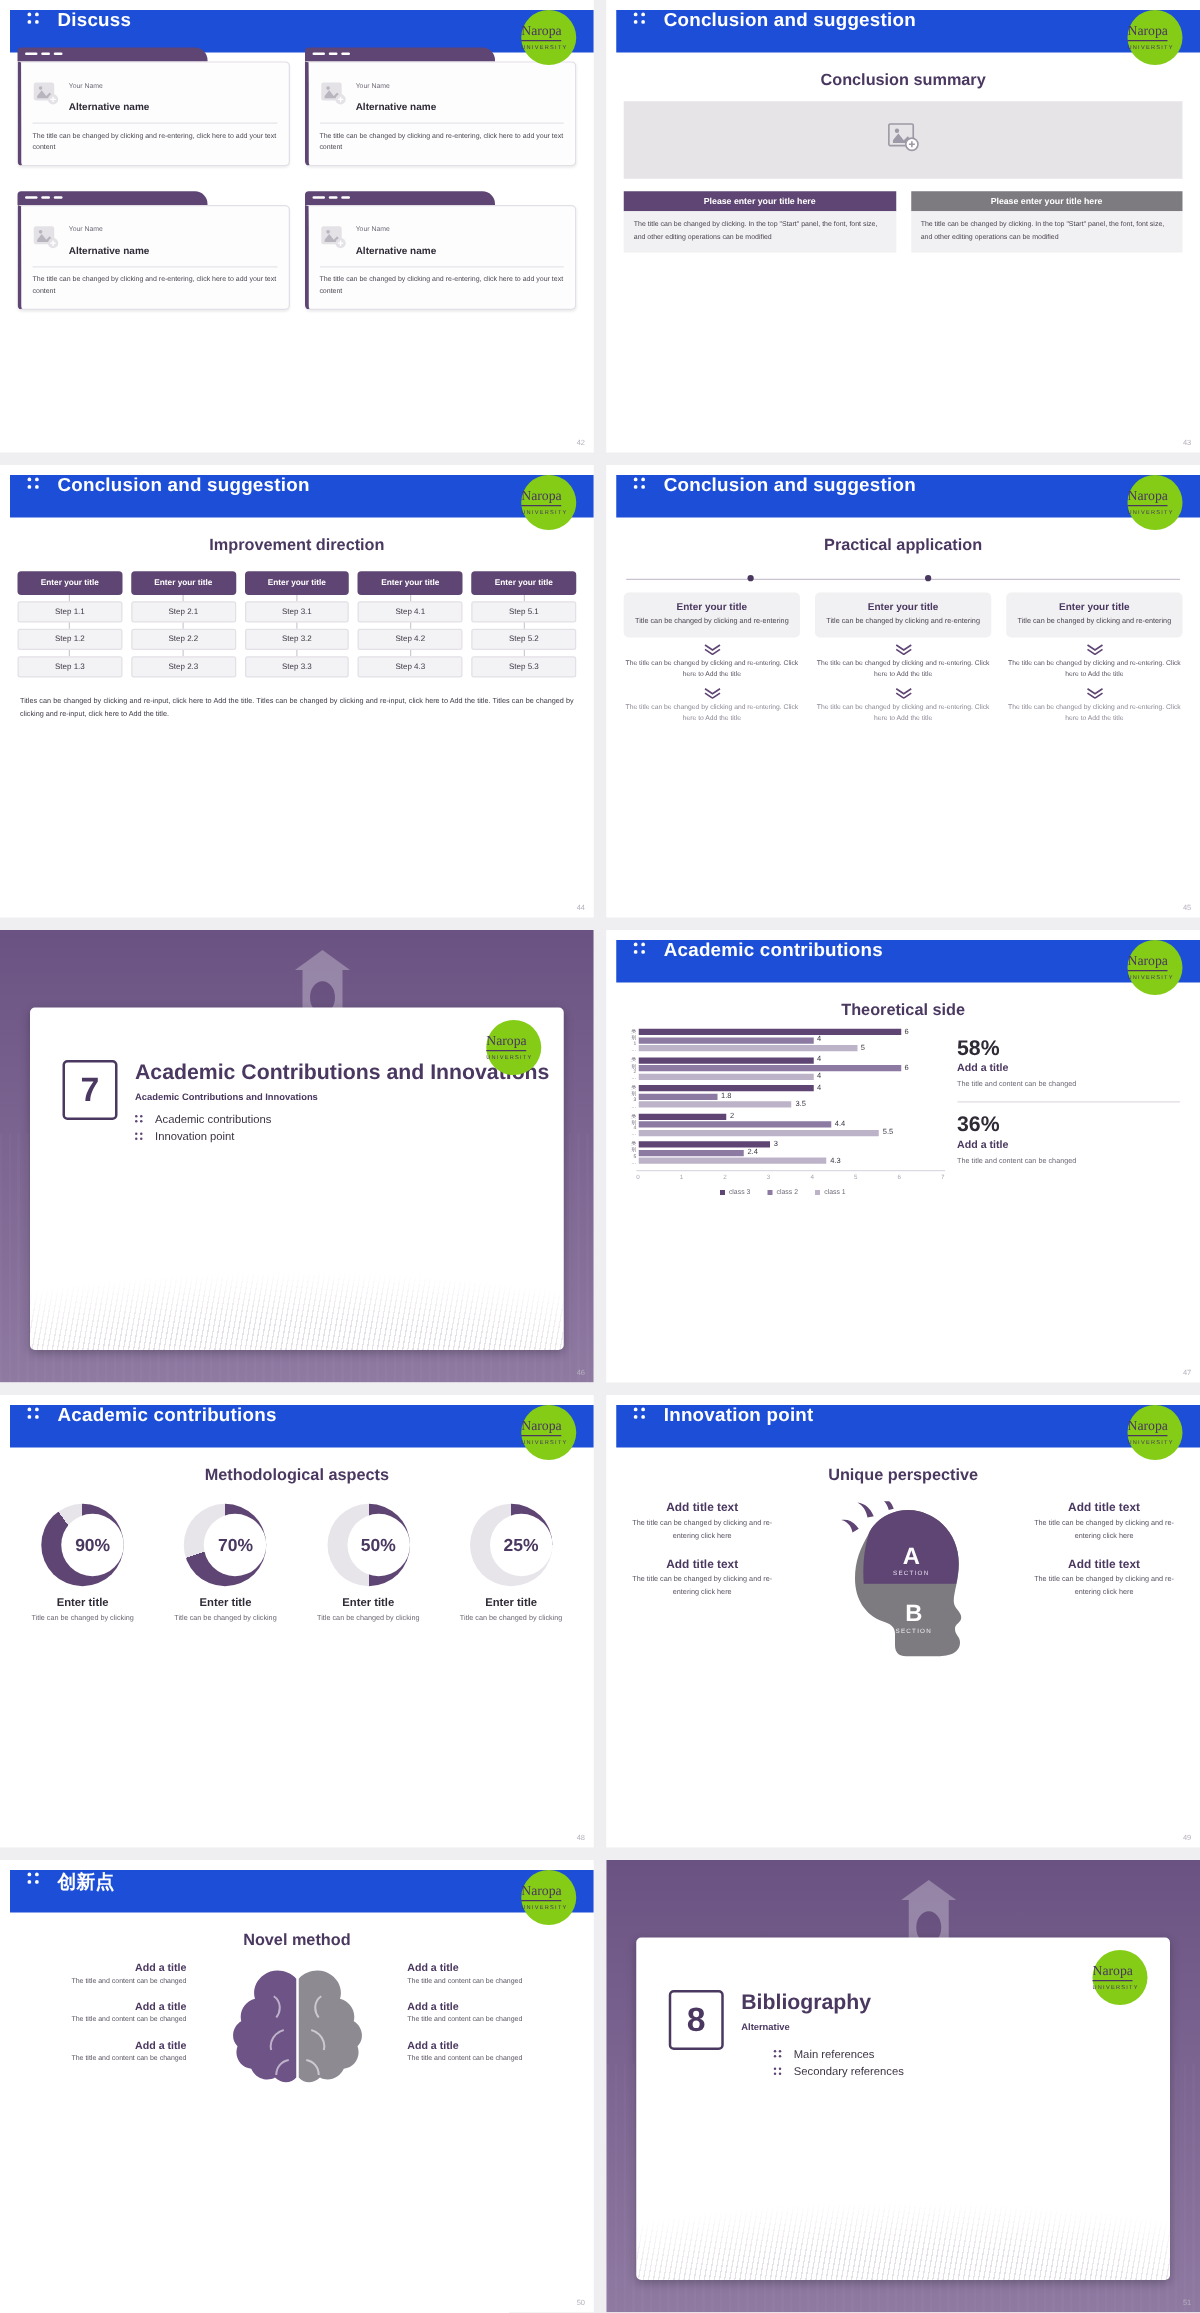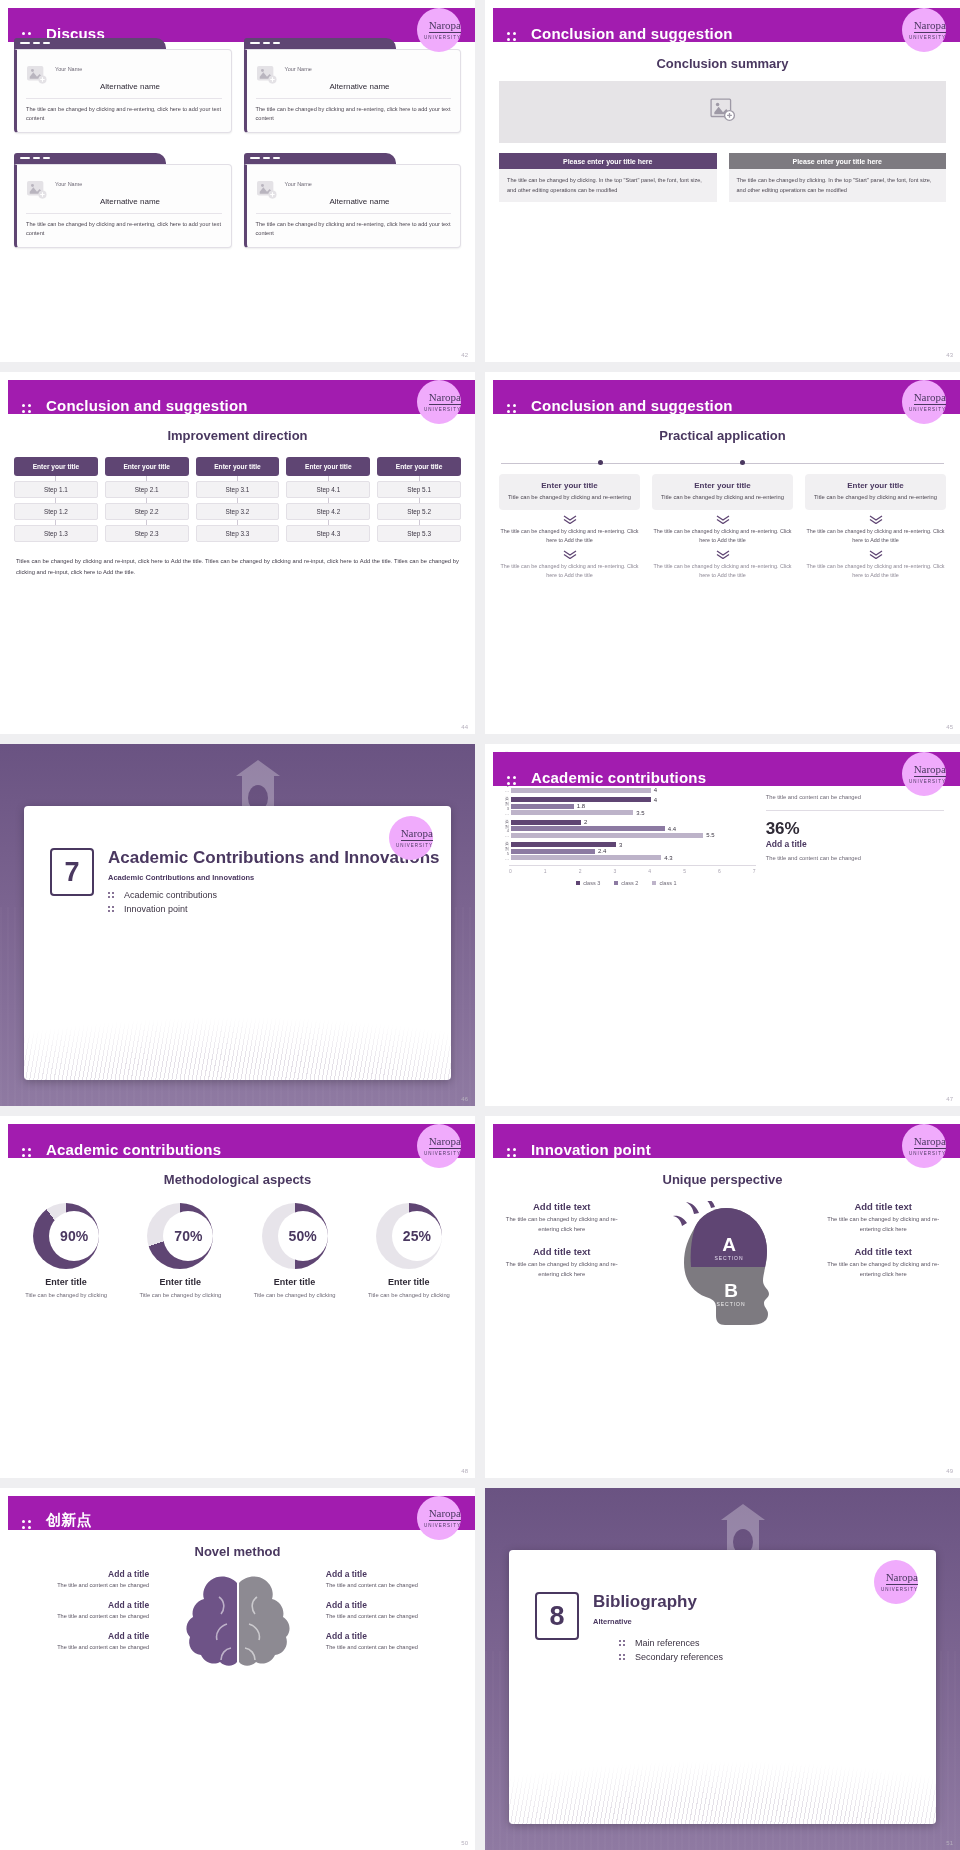--- a/index.html
+++ b/index.html
@@ -3,31 +3,31 @@
 <meta charset="utf-8">
 <style>
   html,body{margin:0;padding:0;background:#efeff1;}
   body{font-family:"Liberation Sans","DejaVu Sans",sans-serif;color:#2f2a36;}
   .page{width:960px;height:1850px;position:relative;background:#efeff1;
         display:grid;grid-template-columns:repeat(2,1fr);grid-template-rows:repeat(5,1fr);
         column-gap:10px;row-gap:10px;padding:0;box-sizing:border-box;}
   .slide{position:relative;background:#fff;overflow:hidden;}
 
   
-  .hdr{position:absolute;left:8px;right:0;top:8px;height:34px;background:#a21caf;
-       display:flex;align-items:flex-end;}
+  .hdr{position:absolute;left:8px;right:0;top:8px;height:34px;background:#1d4ed8;
+       display:flex;align-items:flex-start;}
   .hdr .dots{width:14px;margin-left:14px;height:12px;position:relative;flex:none;}
   .hdr .dots i{position:absolute;width:3px;height:3px;background:#fff;border-radius:50%;}
   .hdr .dots i:nth-child(1){left:0;top:2px}
   .hdr .dots i:nth-child(2){left:0;top:8px}
   .hdr .dots i:nth-child(3){left:6px;top:2px}
   .hdr .dots i:nth-child(4){left:6px;top:8px}
   .hdr h2{margin:0 0 0 10px;font-size:15px;color:#fff;font-weight:bold;letter-spacing:.2px;}
   .logo{position:absolute;right:14px;top:8px;width:44px;height:44px;border-radius:50%;
-        background:#f0abfc;display:flex;flex-direction:column;align-items:flex-end;justify-content:center;
+        background:#84cc16;display:flex;flex-direction:column;align-items:flex-start;justify-content:center;
         z-index:5;}
   .logo .l1{font-family:"Liberation Serif","DejaVu Serif",serif;font-size:11px;color:#4a3860;
             border-bottom:1px solid #4a3860;line-height:11px;padding-bottom:1px;}
   .logo .l2{font-size:4.5px;letter-spacing:1px;color:#4a3860;margin-top:2px;}
   .pno{position:absolute;right:7px;bottom:4px;font-size:6px;color:#b6b0bd;}
 
   .ctitle{text-align:center;font-size:13px;font-weight:bold;color:#4a3860;margin-top:56px;}
 
   
   .cards{display:grid;grid-template-columns:1fr 1fr;gap:10px 12px;margin:28px 14px 0 14px;}
@@ -36,21 +36,21 @@
   .ftab b{position:absolute;top:4px;height:2px;background:#fff;border-radius:1px;}
   .ftab b:nth-child(1){left:6px;width:10px}
   .ftab b:nth-child(2){left:19px;width:7px}
   .ftab b:nth-child(3){left:29px;width:7px}
   .fbody{background:#fdfdfd;border:1px solid #e2dfe6;border-left:3px solid #5f4573;
          border-radius:0 4px 4px 4px;padding:7px 9px 9px 9px;box-shadow:0 1px 2px rgba(0,0,0,.07);}
   .frow{display:flex;align-items:center;gap:7px;padding-bottom:5px;border-bottom:1px solid #e7e4ea;}
   .imgico{width:22px;height:20px;flex:none;position:relative;}
   .imgico svg{width:22px;height:20px;display:block}
   .fnm{font-size:5.5px;color:#6d6875;line-height:8px;}
-  .falt{font-size:8px;font-weight:normal;color:#2f2a36;line-height:10px;margin-left:45px;}
+  .falt{font-size:8px;font-weight:bold;color:#2f2a36;line-height:10px;}
   .fdesc{font-size:5.6px;color:#4d4752;line-height:9px;margin-top:6px;}
 
   
   .imgbox{margin:10px 14px 0 14px;height:62px;background:#e6e4e7;display:flex;
           align-items:center;justify-content:center;}
   .twocol{display:grid;grid-template-columns:1fr 1fr;gap:12px;margin:10px 14px 0 14px;}
   .cbar{height:16px;display:flex;align-items:center;justify-content:center;
         font-size:7px;font-weight:bold;color:#fff;}
   .cbar.p{background:#5f4573}.cbar.g{background:#7d7a80}
   .cbody{background:#f1f0f2;padding:7px 8px;font-size:5.6px;line-height:9.5px;color:#4d4752;}
@@ -504,20 +504,21 @@
           <i></i>
           <i></i>
           <i></i>
         </span>
       <h2>Academic contributions</h2>
     </div>
     <div class="logo">
       <div class="l1">Naropa</div>
       <div class="l2">UNIVERSITY</div>
     </div>
+    <div class="ctitle">Theoretical side</div>
     <div class="chartwrap">
       <div>
         <div id="barbody">
             <div class="grp">
               <div class="glabels">
                 <span>类</span>
                 <span>别</span>
                 <span>1</span>
                 <span>…</span>
               </div>

